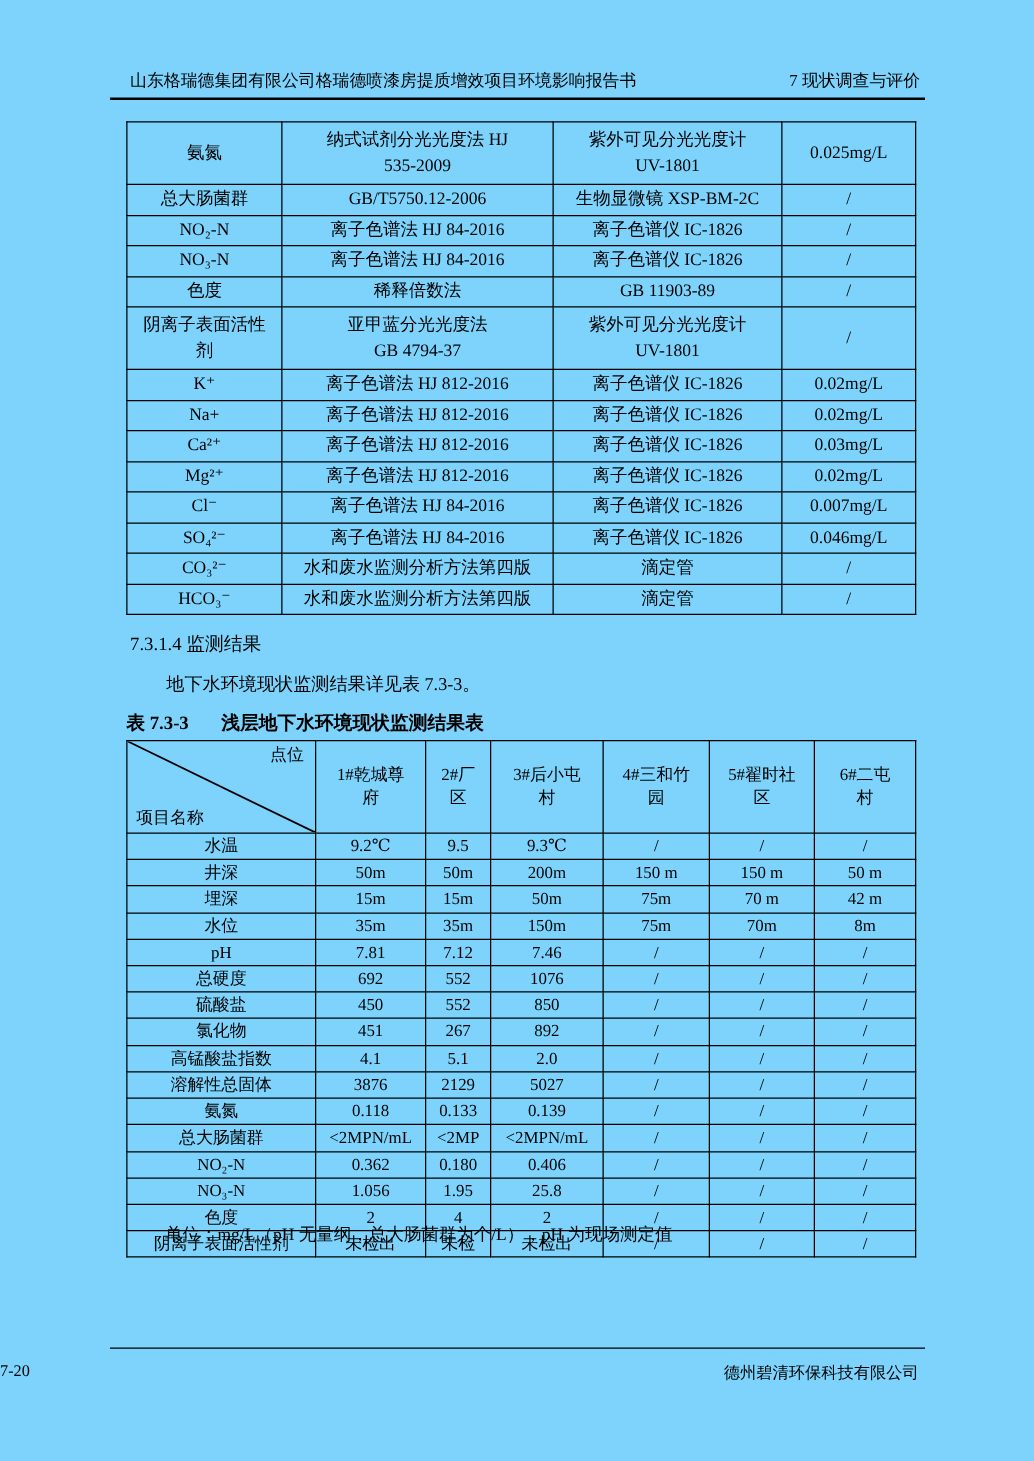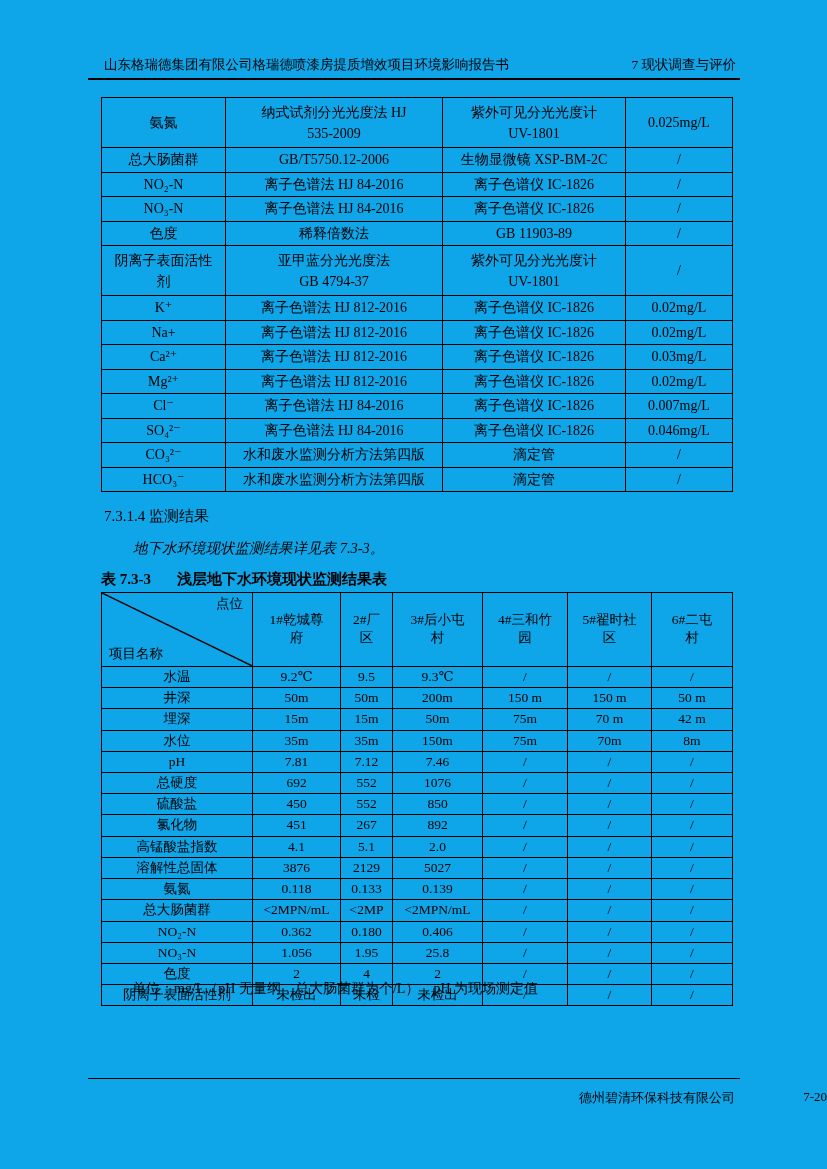--- a/index.html
+++ b/index.html
@@ -1,18 +1,18 @@
 <!DOCTYPE html>
 <html><head>
 <meta charset="utf-8">
 <style>
   html,body { margin:0; padding:0; background:#e8e8e8; }
   .page {
     position:relative; width:827px; height:1169px; margin:0 auto;
-    background:#0ea5e9; color:#000;
+    background:#7dd3fc; color:#000;
     font-family:"Liberation Serif","DejaVu Serif",serif;
     overflow:hidden;
   }
   
   .doc-header {
     position:absolute; left:88px; top:56px; width:652px;
     display:flex; justify-content:space-between; align-items:flex-end;
     font-size:13.5px; line-height:18px;
     border-bottom:2px solid #000; padding:0 4px 4px 16px;
     box-sizing:border-box;
@@ -41,39 +41,39 @@
   .corner-cell svg { position:absolute; left:0; top:0; width:100%; height:100%; }
   .corner-top { position:absolute; top:2px; right:9px; }
   .corner-bottom { position:absolute; bottom:3px; left:7px; }
   
   .section-heading {
     position:absolute; left:104px; top:505px; width:630px;
     font-size:15px; font-weight:normal; line-height:22px;
   }
   .intro-paragraph {
     position:absolute; left:104px; top:537px; width:630px;
-    font-size:14.5px; line-height:22px; text-indent:2em;font-style:italic;
+    font-size:14.5px; line-height:22px; text-indent:2em;
   }
   .table-caption {
     position:absolute; left:101px; top:568px; width:631px;
     text-align:left; font-size:15px; font-weight:bold; line-height:22px;
   }
   .table-caption .cap-label { margin-right:26px; }
   .units-note {
     position:absolute; left:104px; top:979px; width:640px;
     font-size:14px; line-height:20px; text-indent:2em;
   }
   
   .footer-rule {
     position:absolute; left:88px; top:1078px; width:652px;
     border-top:1.5px solid #000;
   }
   .page-number {
     position:absolute; left:0; top:1089px; width:827px;
-    text-align:right; font-size:13px;
+    text-align:left; font-size:13px;
   }
   .footer-company {
     position:absolute; right:92px; top:1089px;
     font-size:13px;
   }
 </style>
 </head>
 <body>
 
 <div class="page">

